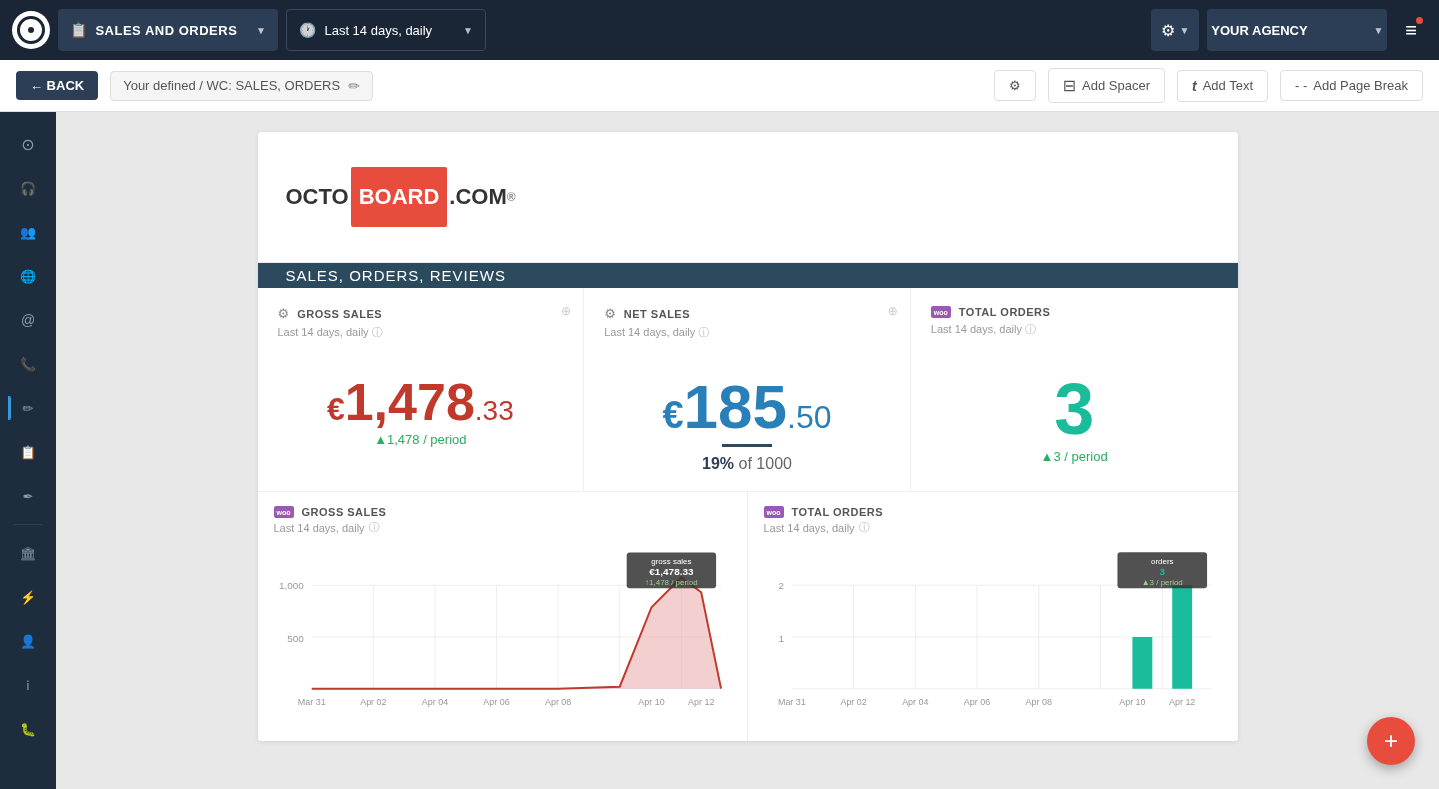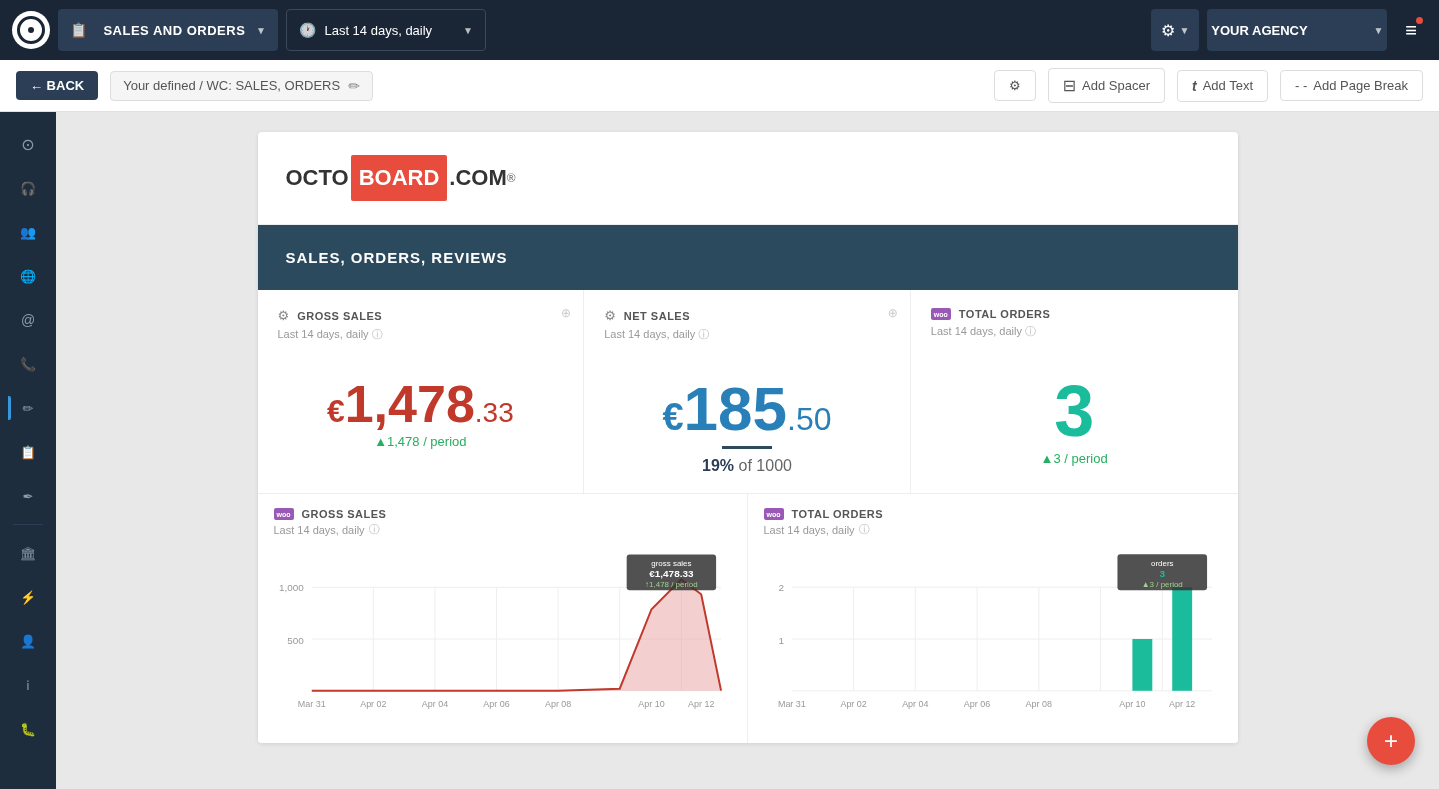--- a/index.html
+++ b/index.html
@@ -19,21 +19,21 @@
       width: 28px; height: 28px; border-radius: 50%;
       border: 3px solid #1a2535; display: flex; align-items: center; justify-content: center;
     }
     .logo-dot { width: 6px; height: 6px; border-radius: 50%; background: #1a2535; }
     .nav-dropdown {
       display: flex; align-items: center; gap: 8px;
       background: #2c3e55; border-radius: 4px; padding: 6px 12px;
       cursor: pointer; height: 42px; min-width: 220px;
     }
     .nav-dropdown-icon { font-size: 14px; opacity: 0.8; }
-    .nav-dropdown-text { font-size: 13px; font-weight: 600; letter-spacing: 0.5px; flex: 1; margin-left: 8px; }
+    .nav-dropdown-text { font-size: 13px; font-weight: 600; letter-spacing: 0.5px; flex: 1; }
     .nav-dropdown-arrow { font-size: 10px; opacity: 0.7; }
     .nav-time-dropdown {
       display: flex; align-items: center; gap: 8px;
       background: transparent; border: 1px solid #3a4a5c; border-radius: 4px;
       padding: 6px 12px; cursor: pointer; height: 42px; min-width: 200px; color: #fff;
     }
     .nav-time-icon { font-size: 14px; opacity: 0.8; }
     .nav-spacer { flex: 1; }
     .nav-icon-btn {
       display: flex; align-items: center; gap: 4px;
@@ -101,29 +101,29 @@
       box-shadow: 0 1px 4px rgba(0,0,0,0.1); max-width: 980px; margin: 0 auto;
     }
 
     
     .report-header {
       display: flex; justify-content: space-between; align-items: flex-start;
       padding: 20px 28px; border-bottom: 1px solid #eee;
     }
     .octo-logo { display: flex; align-items: center; font-size: 22px; font-weight: 700; }
     .octo-text { color: #333; }
-    .board-badge { background: #e74c3c; color: #fff; padding: 10px 8px; border-radius: 2px; margin: 3px 2px; }
+    .board-badge { background: #e74c3c; color: #fff; padding: 17px 8px; border-radius: 2px; margin: 15px 2px; }
     .com-text { color: #333; }
     .reg-mark { font-size: 12px; vertical-align: super; color: #888; }
     .report-contact { text-align: right; font-size: 12px; color: #555; line-height: 1.6; }
 
     
     .section-header {
-      background: #2c4a5e; color: #fff; padding: 24px 28px;
-      font-size: 15px; font-weight: 700; letter-spacing: 1px;
+      background: #2c4a5e; color: #fff; padding: 4px 28px;
+      font-size: 15px; font-weight: 400; letter-spacing: 1px;
     }
 
     
     .metrics-row {
       display: grid; grid-template-columns: 1fr 1fr 1fr; gap: 0;
       border-bottom: 1px solid #eee;
     }
     .metric-card {
       padding: 18px 20px; border-right: 1px solid #eee; position: relative; background: #fff;
     }

